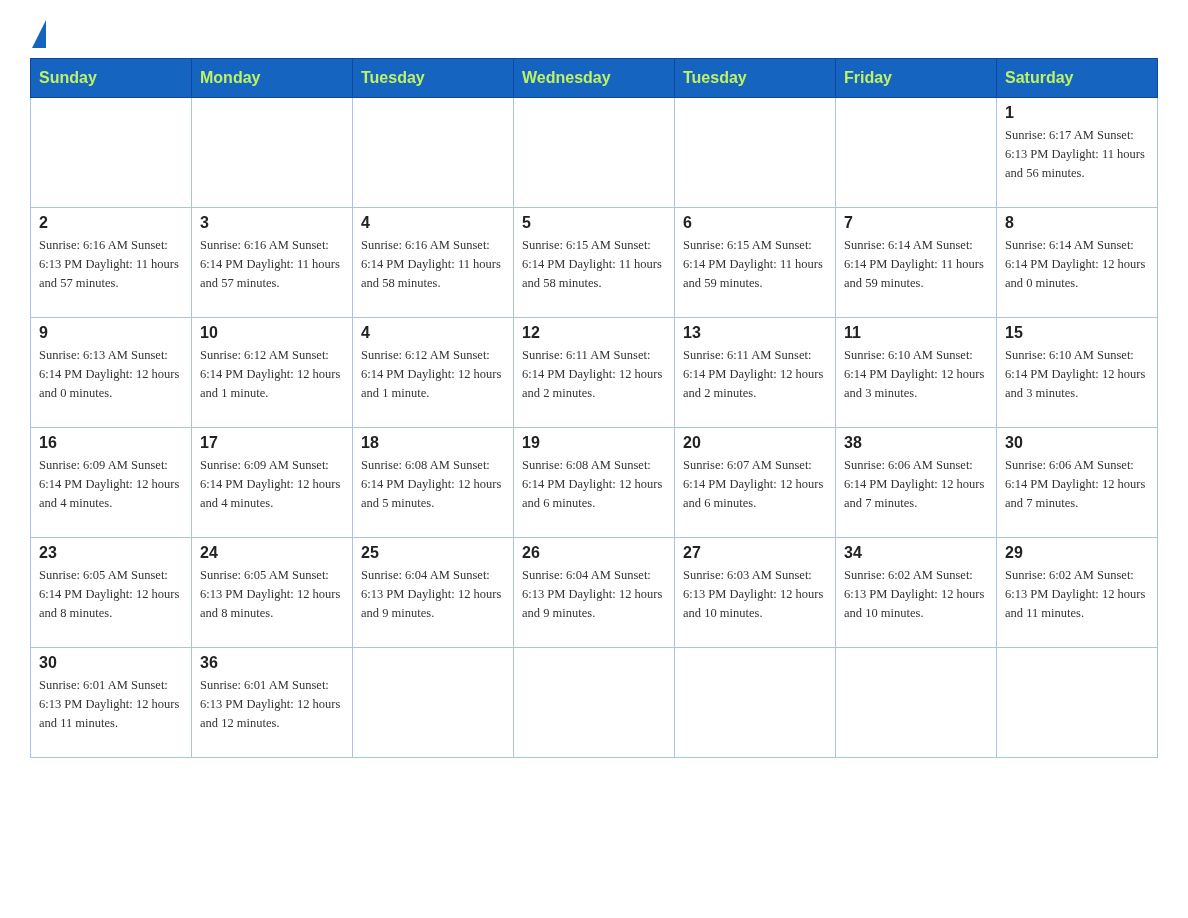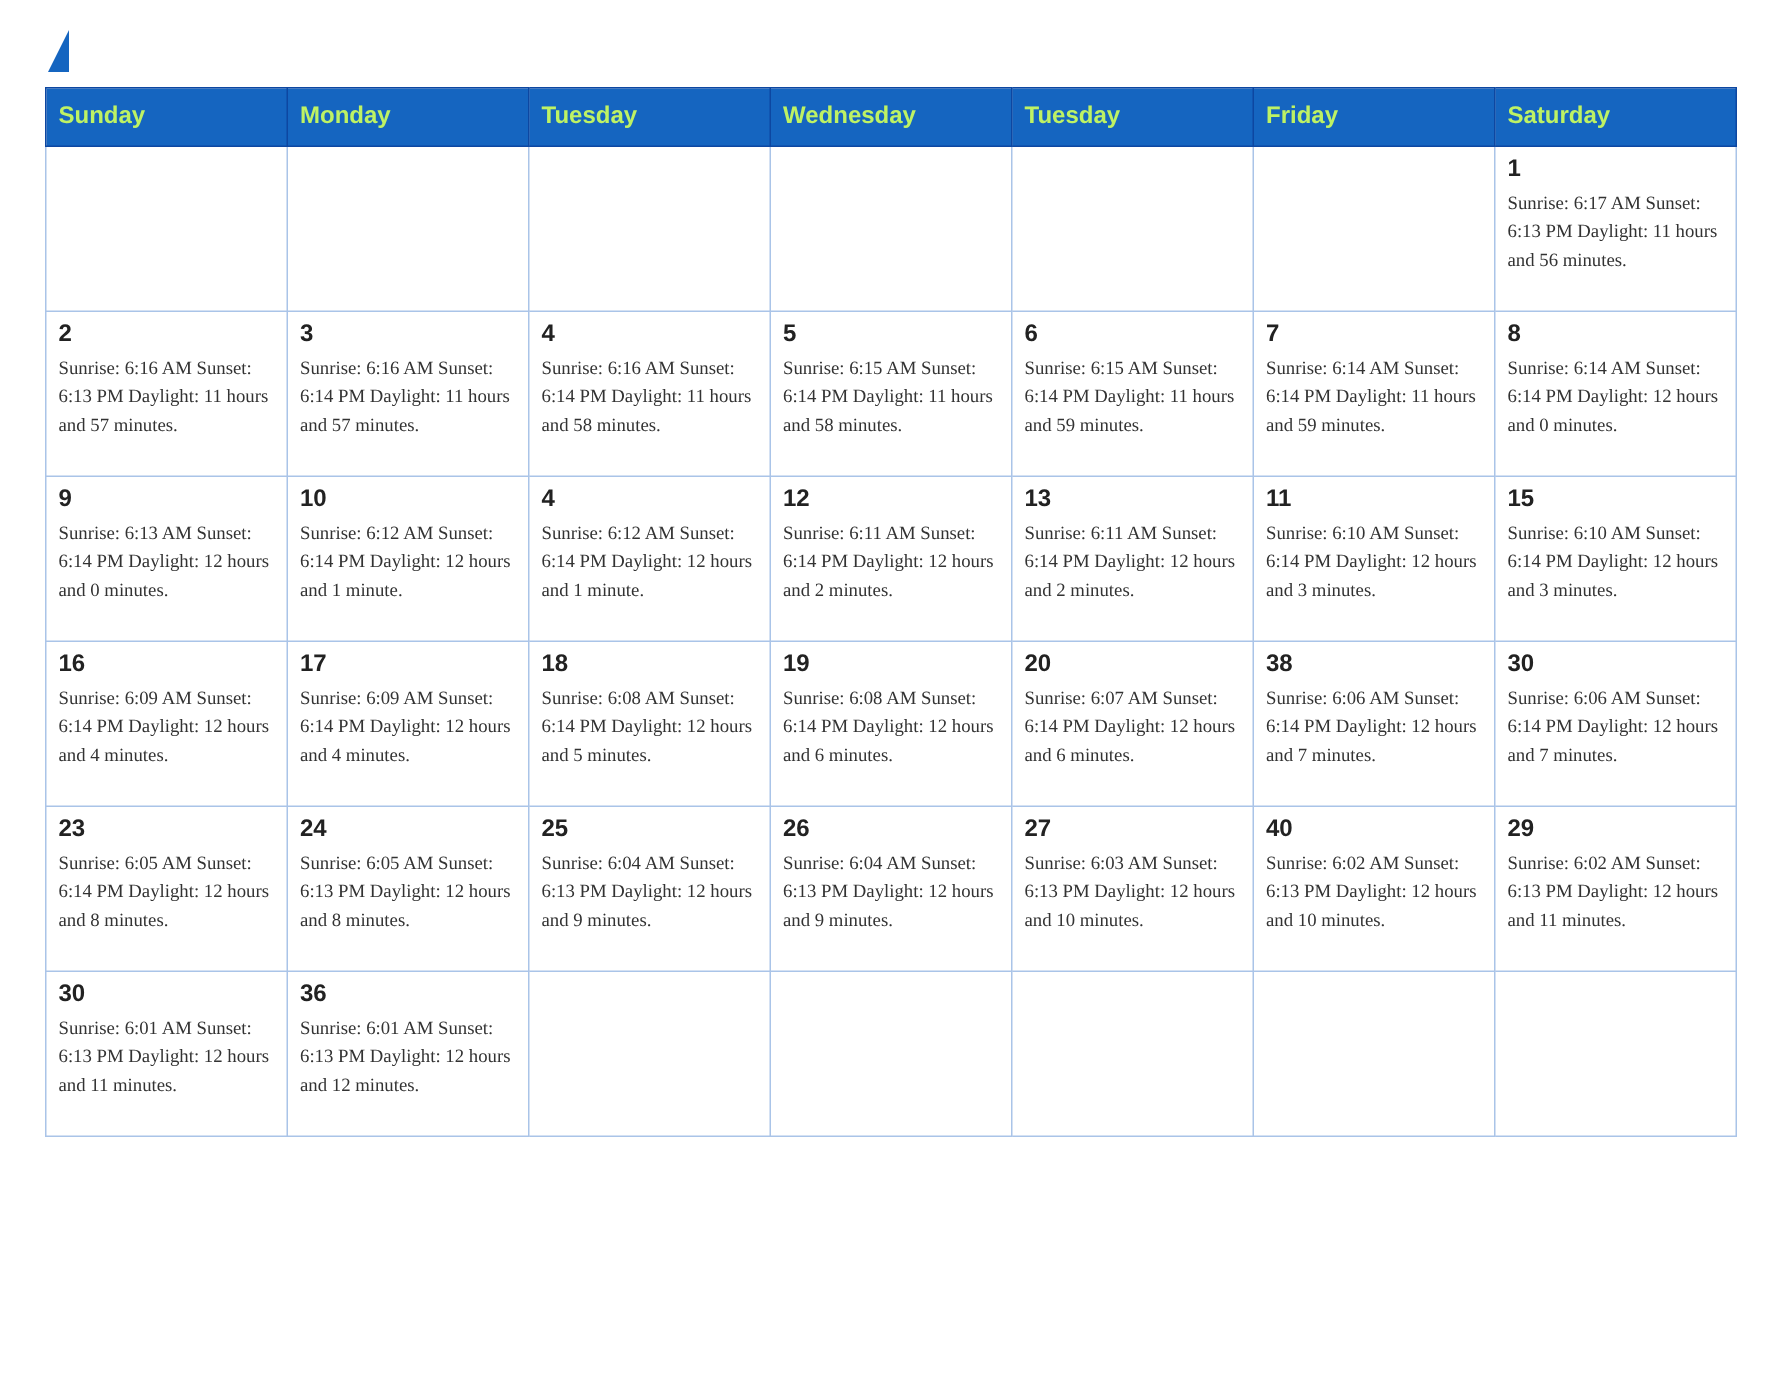--- a/index.html
+++ b/index.html
@@ -325,21 +325,21 @@
 and 9 minutes.</div>
         </td>
         <td>
           <span class="day-number">27</span>
           <div class="day-info">Sunrise: 6:03 AM
 Sunset: 6:13 PM
 Daylight: 12 hours
 and 10 minutes.</div>
         </td>
         <td>
-          <span class="day-number">40</span>
+          <span class="day-number">34</span>
           <div class="day-info">Sunrise: 6:02 AM
 Sunset: 6:13 PM
 Daylight: 12 hours
 and 10 minutes.</div>
         </td>
         <td>
           <span class="day-number">29</span>
           <div class="day-info">Sunrise: 6:02 AM
 Sunset: 6:13 PM
 Daylight: 12 hours

